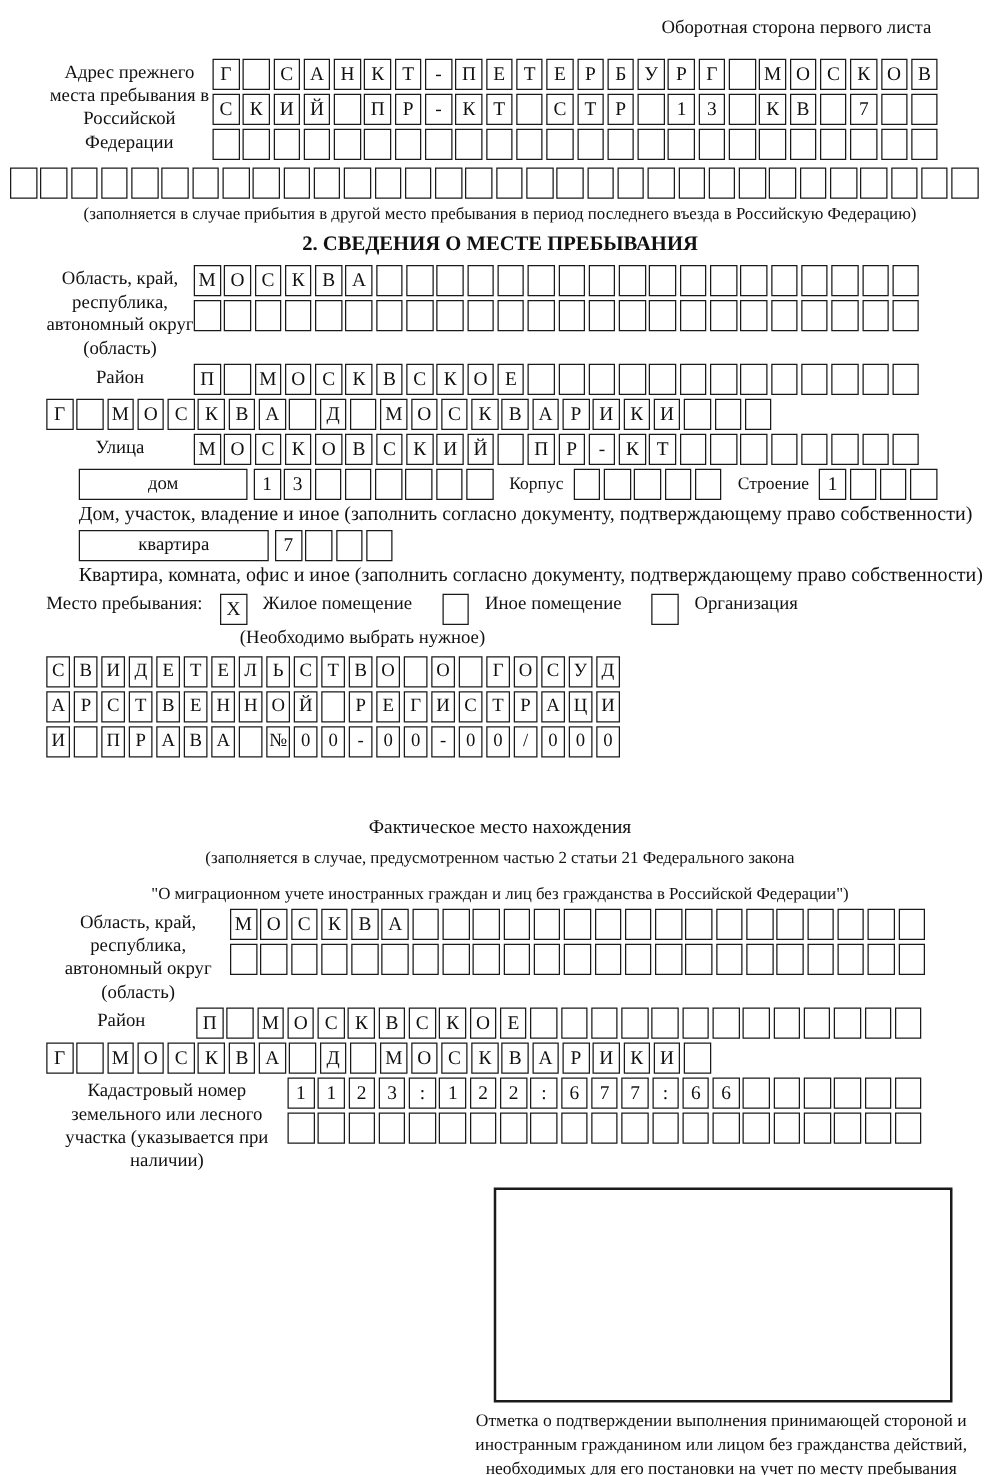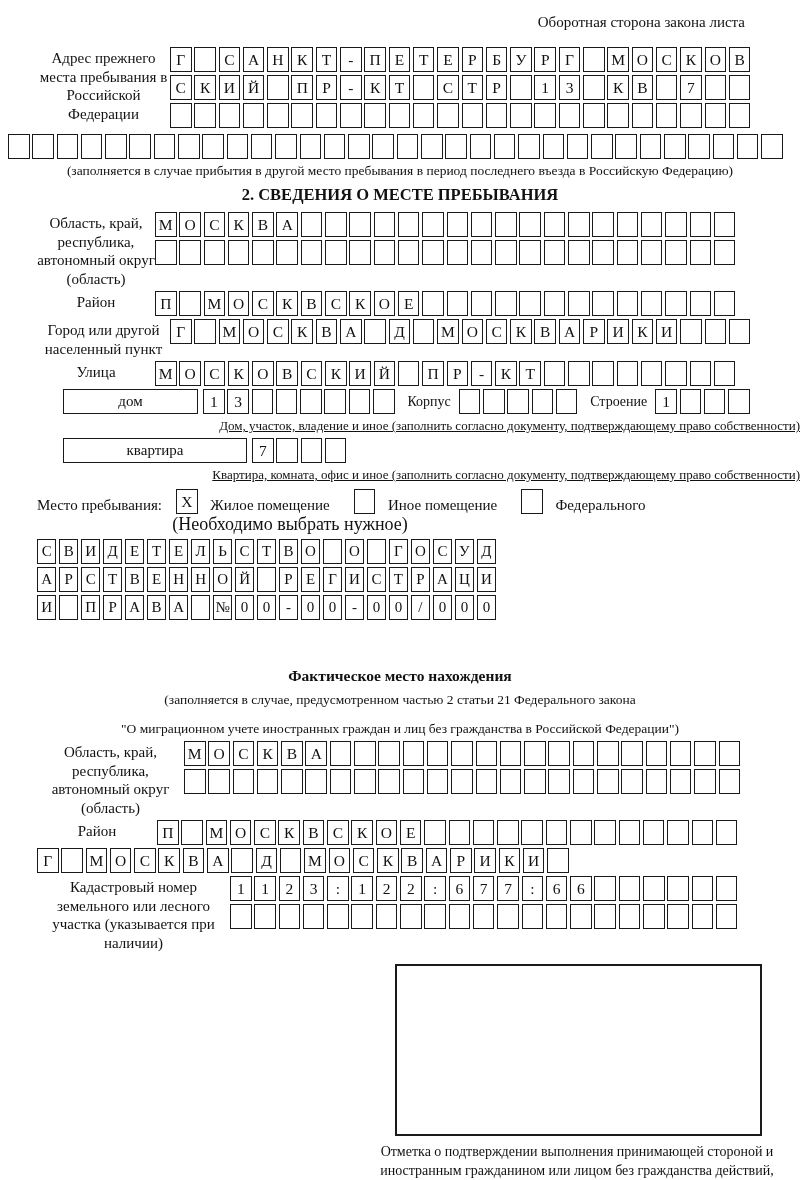--- a/index.html
+++ b/index.html
@@ -19,50 +19,50 @@
   .cells{display:flex;}
   .cbox{
     flex:0 0 auto;box-sizing:border-box;width:21.5px;height:25px;
     border:1.7px solid #1a1a1a;margin-right:2.8px;
     display:flex;align-items:center;justify-content:center;
     font-size:15.5px;background:#fff;
   }
   .tight .cbox{width:19.4px;margin-right:2.6px;font-size:15px;}
   .fullrow{margin-left:8px;}
   .note{font-size:13.5px;text-align:center;margin:3px 10px 4px 10px;line-height:17px;}
-  .note-left{font-size:13px;text-align:right;margin:1px 0 4px 63px;line-height:17px;text-decoration:underline;}
+  .note-left{font-size:16px;text-align:left;margin:1px 0 4px 63px;line-height:17px;}
   .sec-title{font-size:16.5px;font-weight:bold;text-align:center;margin:6px 0 7px 0;}
-  .sub-title{font-size:15.5px;font-weight:bold;text-align:center;margin:16px 0 6px 0;}
+  .sub-title{font-size:15.5px;font-weight:normal;text-align:center;margin:16px 0 6px 0;}
   .houserow{display:flex;align-items:flex-end;margin:3px 0 3px 63px;}
   .namebox{
     box-sizing:border-box;height:25px;border:1.7px solid #1a1a1a;
     display:flex;align-items:center;justify-content:center;
     font-size:15px;margin-right:5px;background:#fff;
   }
   .inline-label{font-size:14px;line-height:25px;margin:0 8px 0 10px;white-space:nowrap;}
-  .stayrow{display:flex;align-items:flex-end;margin:6px 0 2px 37px;font-size:15px;white-space:nowrap;}
+  .stayrow{display:flex;align-items:flex-start;margin:6px 0 2px 37px;font-size:15px;white-space:nowrap;}
   .stayrow .cells{margin:0 10px;}
   .stay-label{margin-right:14px;}
   .opt-label{margin-right:14px;}
-  .choose-note{font-size:18px;margin:0 0 6px 170px;width:240px;text-align:center;line-height:17px;}
+  .choose-note{font-size:15px;margin:0 0 6px 170px;width:240px;text-align:center;line-height:17px;}
   .doc-group{margin-top:4px;min-height:112px;}
   .stamp-box{
     box-sizing:border-box;margin:12px 0 6px 395px;width:367px;height:172px;
     border:2px solid #1a1a1a;background:#fff;
   }
   .stamp-note{
     margin-left:372px;width:410px;text-align:center;
     font-size:14px;line-height:19px;
   }
   .actual-notes{margin-top:2px;}
 </style>
 </head>
 <body>
 
-<div class="header-note">Оборотная сторона закона листа</div>
+<div class="header-note">Оборотная сторона первого листа</div>
 
 <div class="frow">
   <div class="flabel w133">Адрес прежнего места пребывания в Российской Федерации</div>
   <div class="rowstack">
     <div class="cells">
         <span class="cbox filled">Г</span>
         <span class="cbox"></span>
         <span class="cbox filled">С</span>
         <span class="cbox filled">А</span>
         <span class="cbox filled">Н</span>
@@ -260,21 +260,20 @@
       <span class="cbox"></span>
       <span class="cbox"></span>
       <span class="cbox"></span>
       <span class="cbox"></span>
       <span class="cbox"></span>
       <span class="cbox"></span>
     </div>
 </div>
 
 <div class="frow">
-  <div class="flabel w133">Город или другой населенный пункт</div>
   <div class="cells">
       <span class="cbox filled">Г</span>
       <span class="cbox"></span>
       <span class="cbox filled">М</span>
       <span class="cbox filled">О</span>
       <span class="cbox filled">С</span>
       <span class="cbox filled">К</span>
       <span class="cbox filled">В</span>
       <span class="cbox filled">А</span>
       <span class="cbox"></span>
@@ -350,21 +349,21 @@
   <div class="cells">
       <span class="cbox filled">1</span>
       <span class="cbox"></span>
       <span class="cbox"></span>
       <span class="cbox"></span>
     </div>
 </div>
 <div class="note-left">Дом, участок, владение и иное (заполнить согласно документу, подтверждающему право собственности)</div>
 
 <div class="houserow">
-  <div class="namebox" style="width:184px">квартира</div>
+  <div class="namebox" style="width:152px">квартира</div>
   <div class="cells">
       <span class="cbox filled">7</span>
       <span class="cbox"></span>
       <span class="cbox"></span>
       <span class="cbox"></span>
     </div>
 </div>
 <div class="note-left">Квартира, комната, офис и иное (заполнить согласно документу, подтверждающему право собственности)</div>
 
 <div class="stayrow">
@@ -373,21 +372,21 @@
       <span class="cbox filled">X</span>
     </div>
   <span class="opt-label">Жилое помещение</span>
   <div class="cells">
       <span class="cbox"></span>
     </div>
   <span class="opt-label">Иное помещение</span>
   <div class="cells">
       <span class="cbox"></span>
     </div>
-  <span class="opt-label">Федерального</span>
+  <span class="opt-label">Организация</span>
 </div>
 <div class="choose-note">(Необходимо выбрать нужное)</div>
 
 <div class="frow doc-group">
   <div class="rowstack tight">
     <div class="cells">
         <span class="cbox filled">С</span>
         <span class="cbox filled">В</span>
         <span class="cbox filled">И</span>
         <span class="cbox filled">Д</span>

